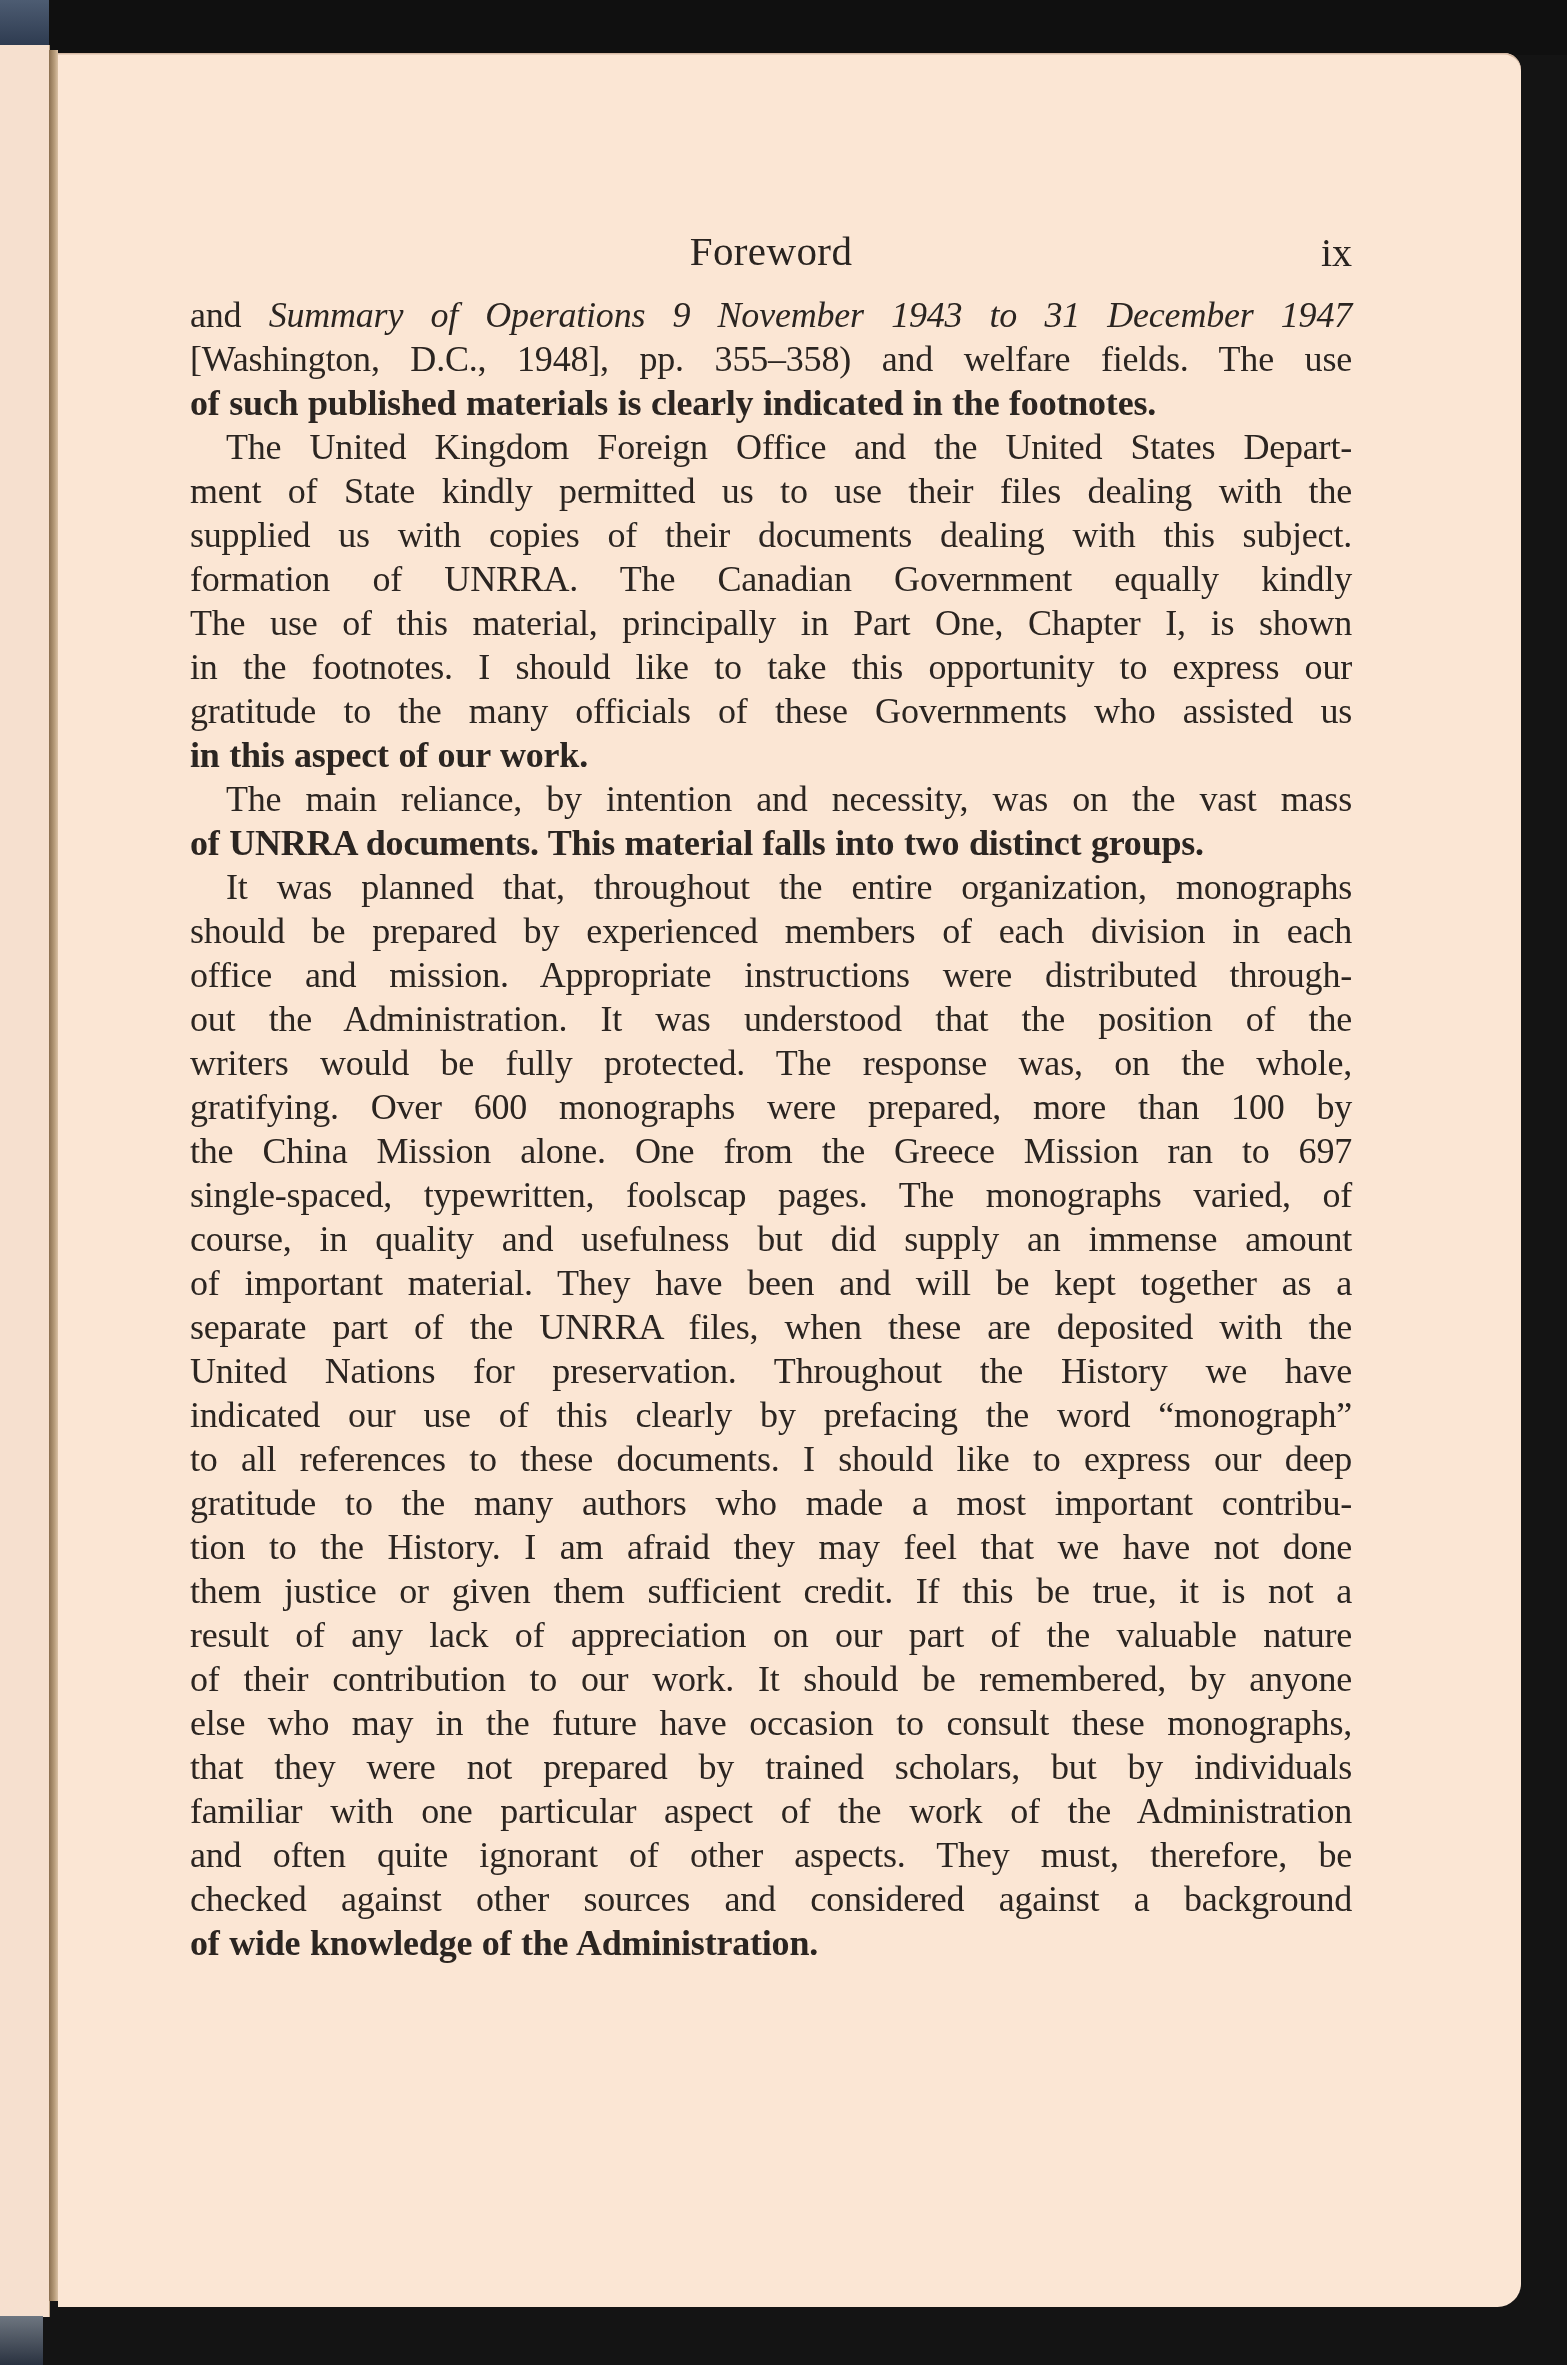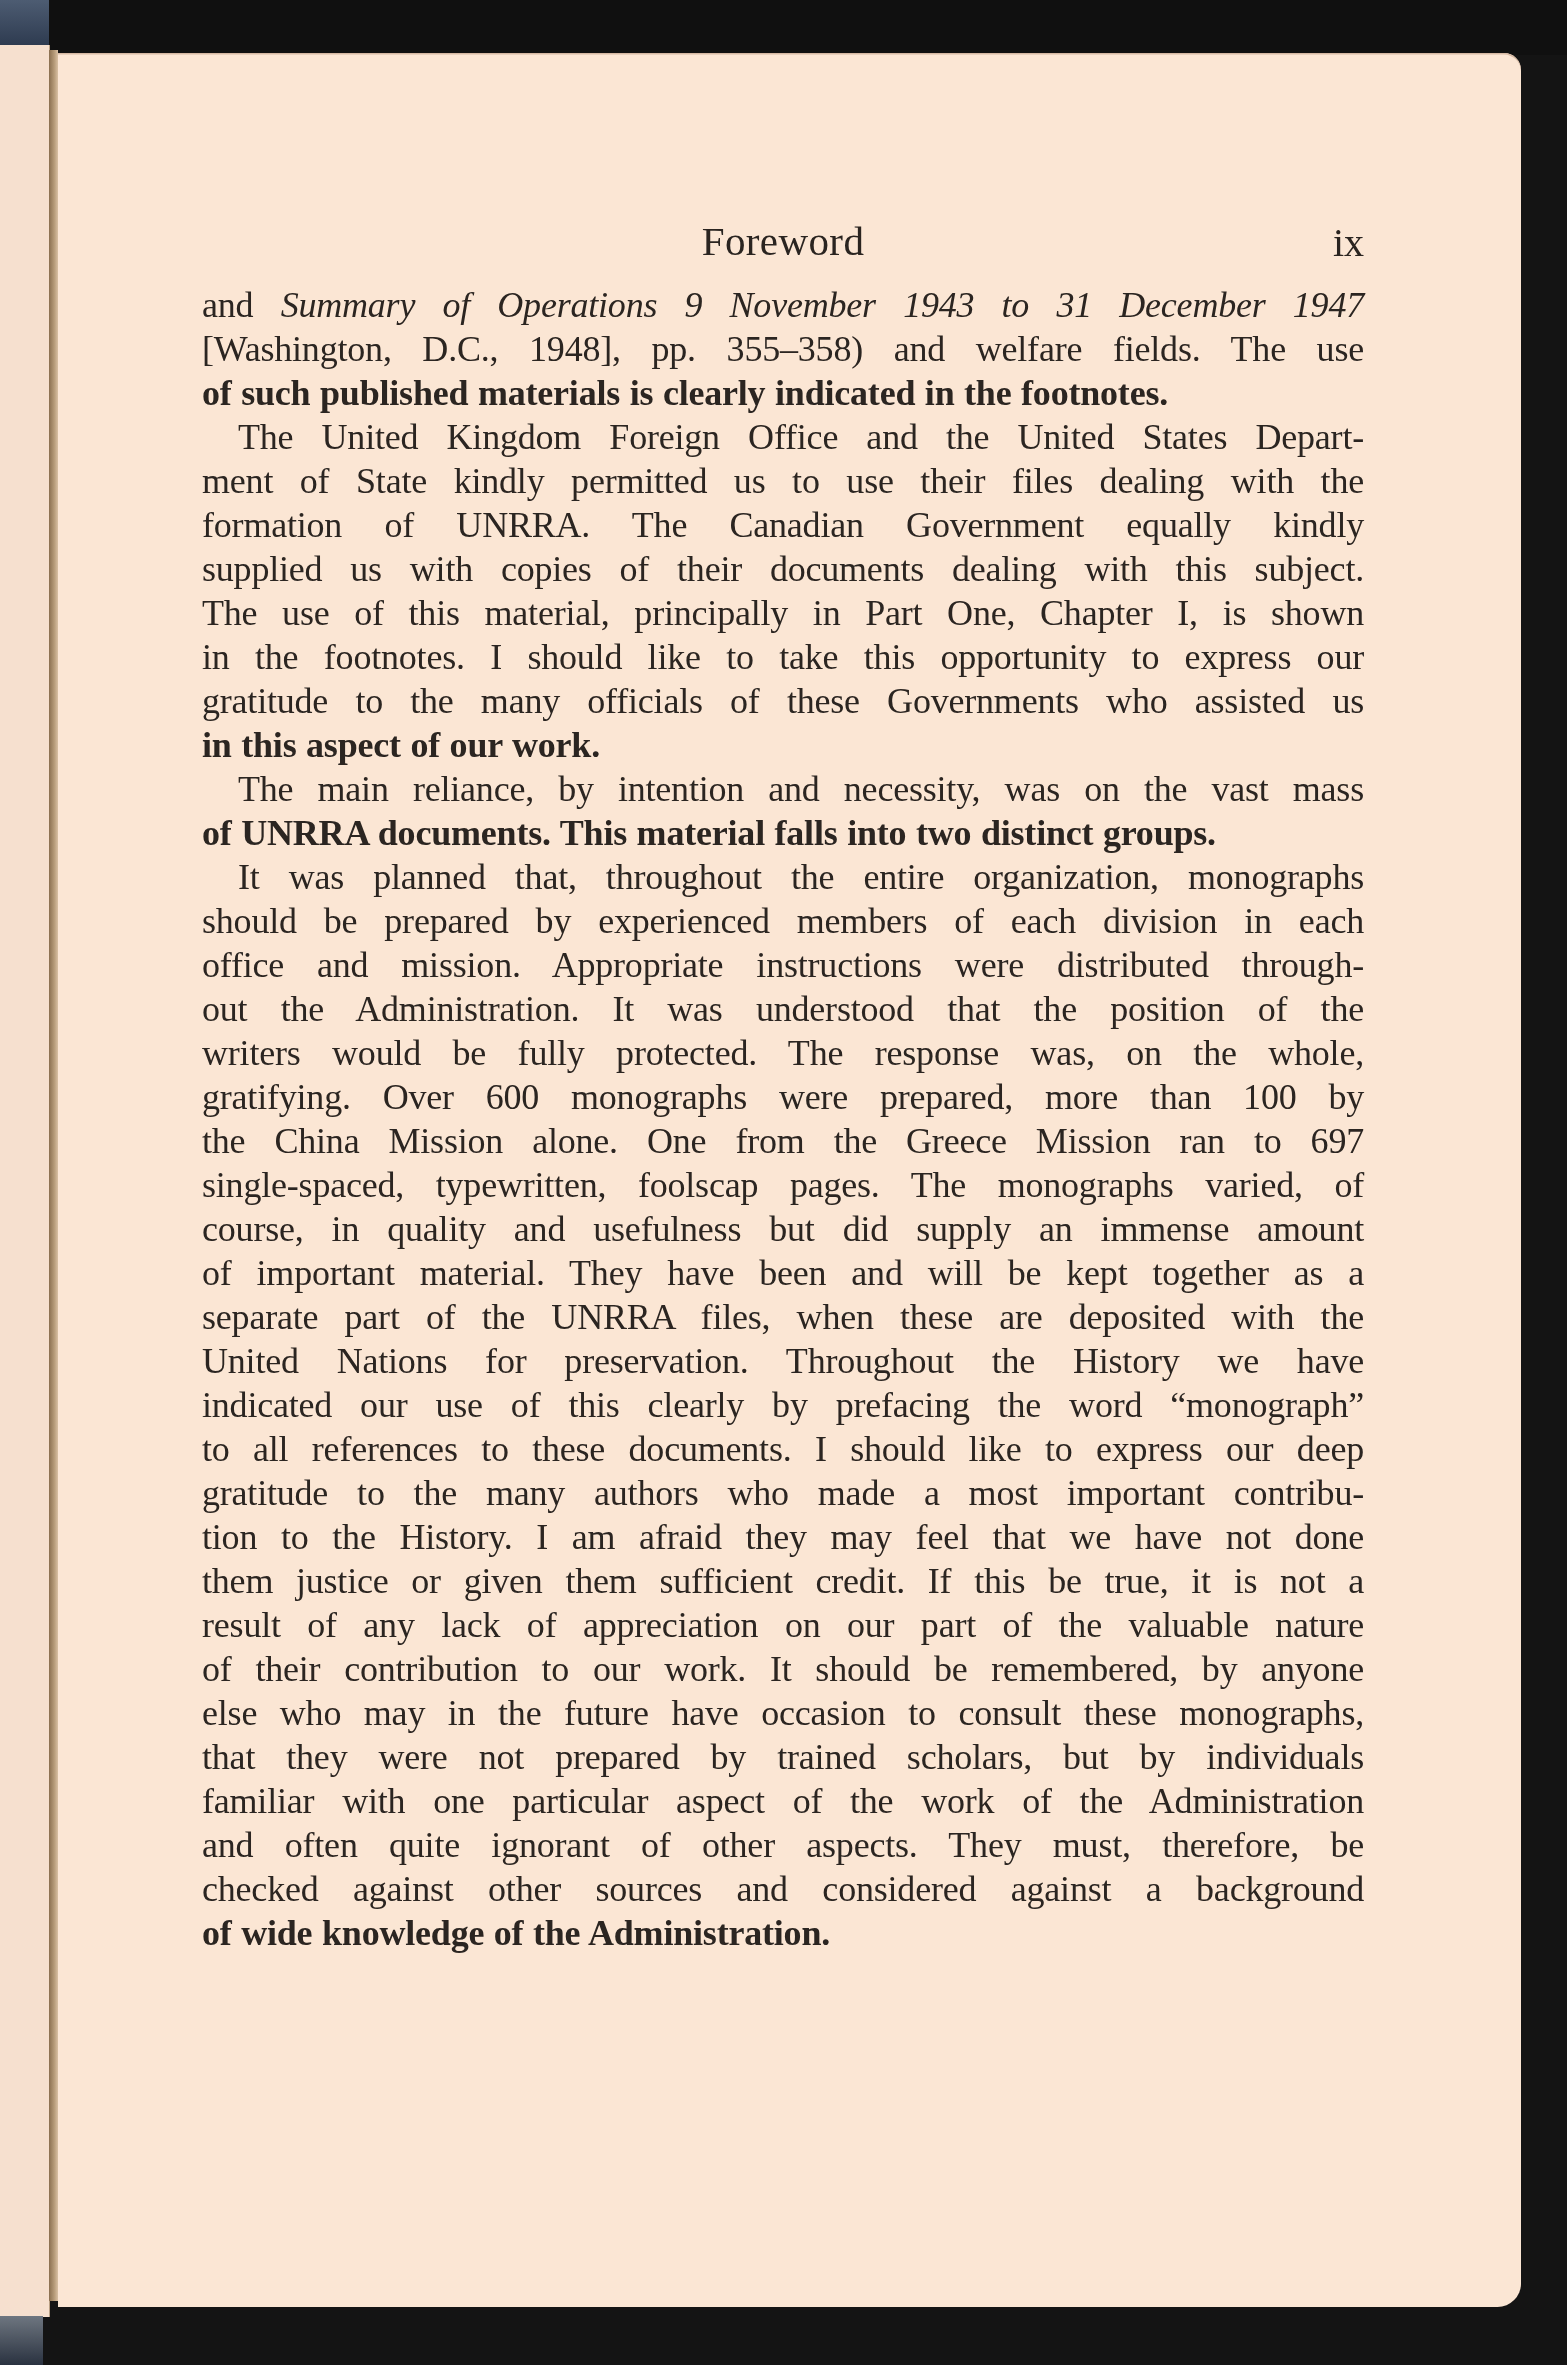--- a/index.html
+++ b/index.html
@@ -42,24 +42,23 @@
       width: 1463px;
       height: 2254px;
       background: #fbe6d4;
       border-top-right-radius: 17px;
       border-bottom-right-radius: 23.5px;
       box-shadow: inset 0 1.6px 0 #d6b9a3;
     }
     .page-inner {
       position: absolute;
       left: 132px;
-      top: 164px;
+      top: 174px;
       width: 1162px;
       color: #2b2521;
-      margin-left: 12px;
     }
     .running-head {
       position: relative;
       height: 66px;
     }
     .running-title {
       position: absolute;
       left: 0; right: 0;
       top: 0;
       text-align: center;
@@ -117,22 +116,22 @@
     </div>
     <div class="body-text" id="body-text">
         <div>
           <span class="line"><span>and </span><em>Summary of Operations 9 November 1943 to 31 December 1947</em></span>
           <span class="line"><span>[Washington, D.C., 1948], pp. 355–358) and welfare fields. The use</span></span>
           <span class="line last"><span>of such published materials is clearly indicated in the footnotes.</span></span>
         </div>
         <div>
           <span class="line indent"><span>The United Kingdom Foreign Office and the United States Depart-</span></span>
           <span class="line"><span>ment of State kindly permitted us to use their files dealing with the</span></span>
+          <span class="line"><span>supplied us with copies of their documents dealing with this subject.</span></span>
           <span class="line"><span>formation of UNRRA. The Canadian Government equally kindly</span></span>
-          <span class="line"><span>supplied us with copies of their documents dealing with this subject.</span></span>
           <span class="line"><span>The use of this material, principally in Part One, Chapter I, is shown</span></span>
           <span class="line"><span>in the footnotes. I should like to take this opportunity to express our</span></span>
           <span class="line"><span>gratitude to the many officials of these Governments who assisted us</span></span>
           <span class="line last"><span>in this aspect of our work.</span></span>
         </div>
         <div>
           <span class="line indent"><span>The main reliance, by intention and necessity, was on the vast mass</span></span>
           <span class="line last"><span>of UNRRA documents. This material falls into two distinct groups.</span></span>
         </div>
         <div>

